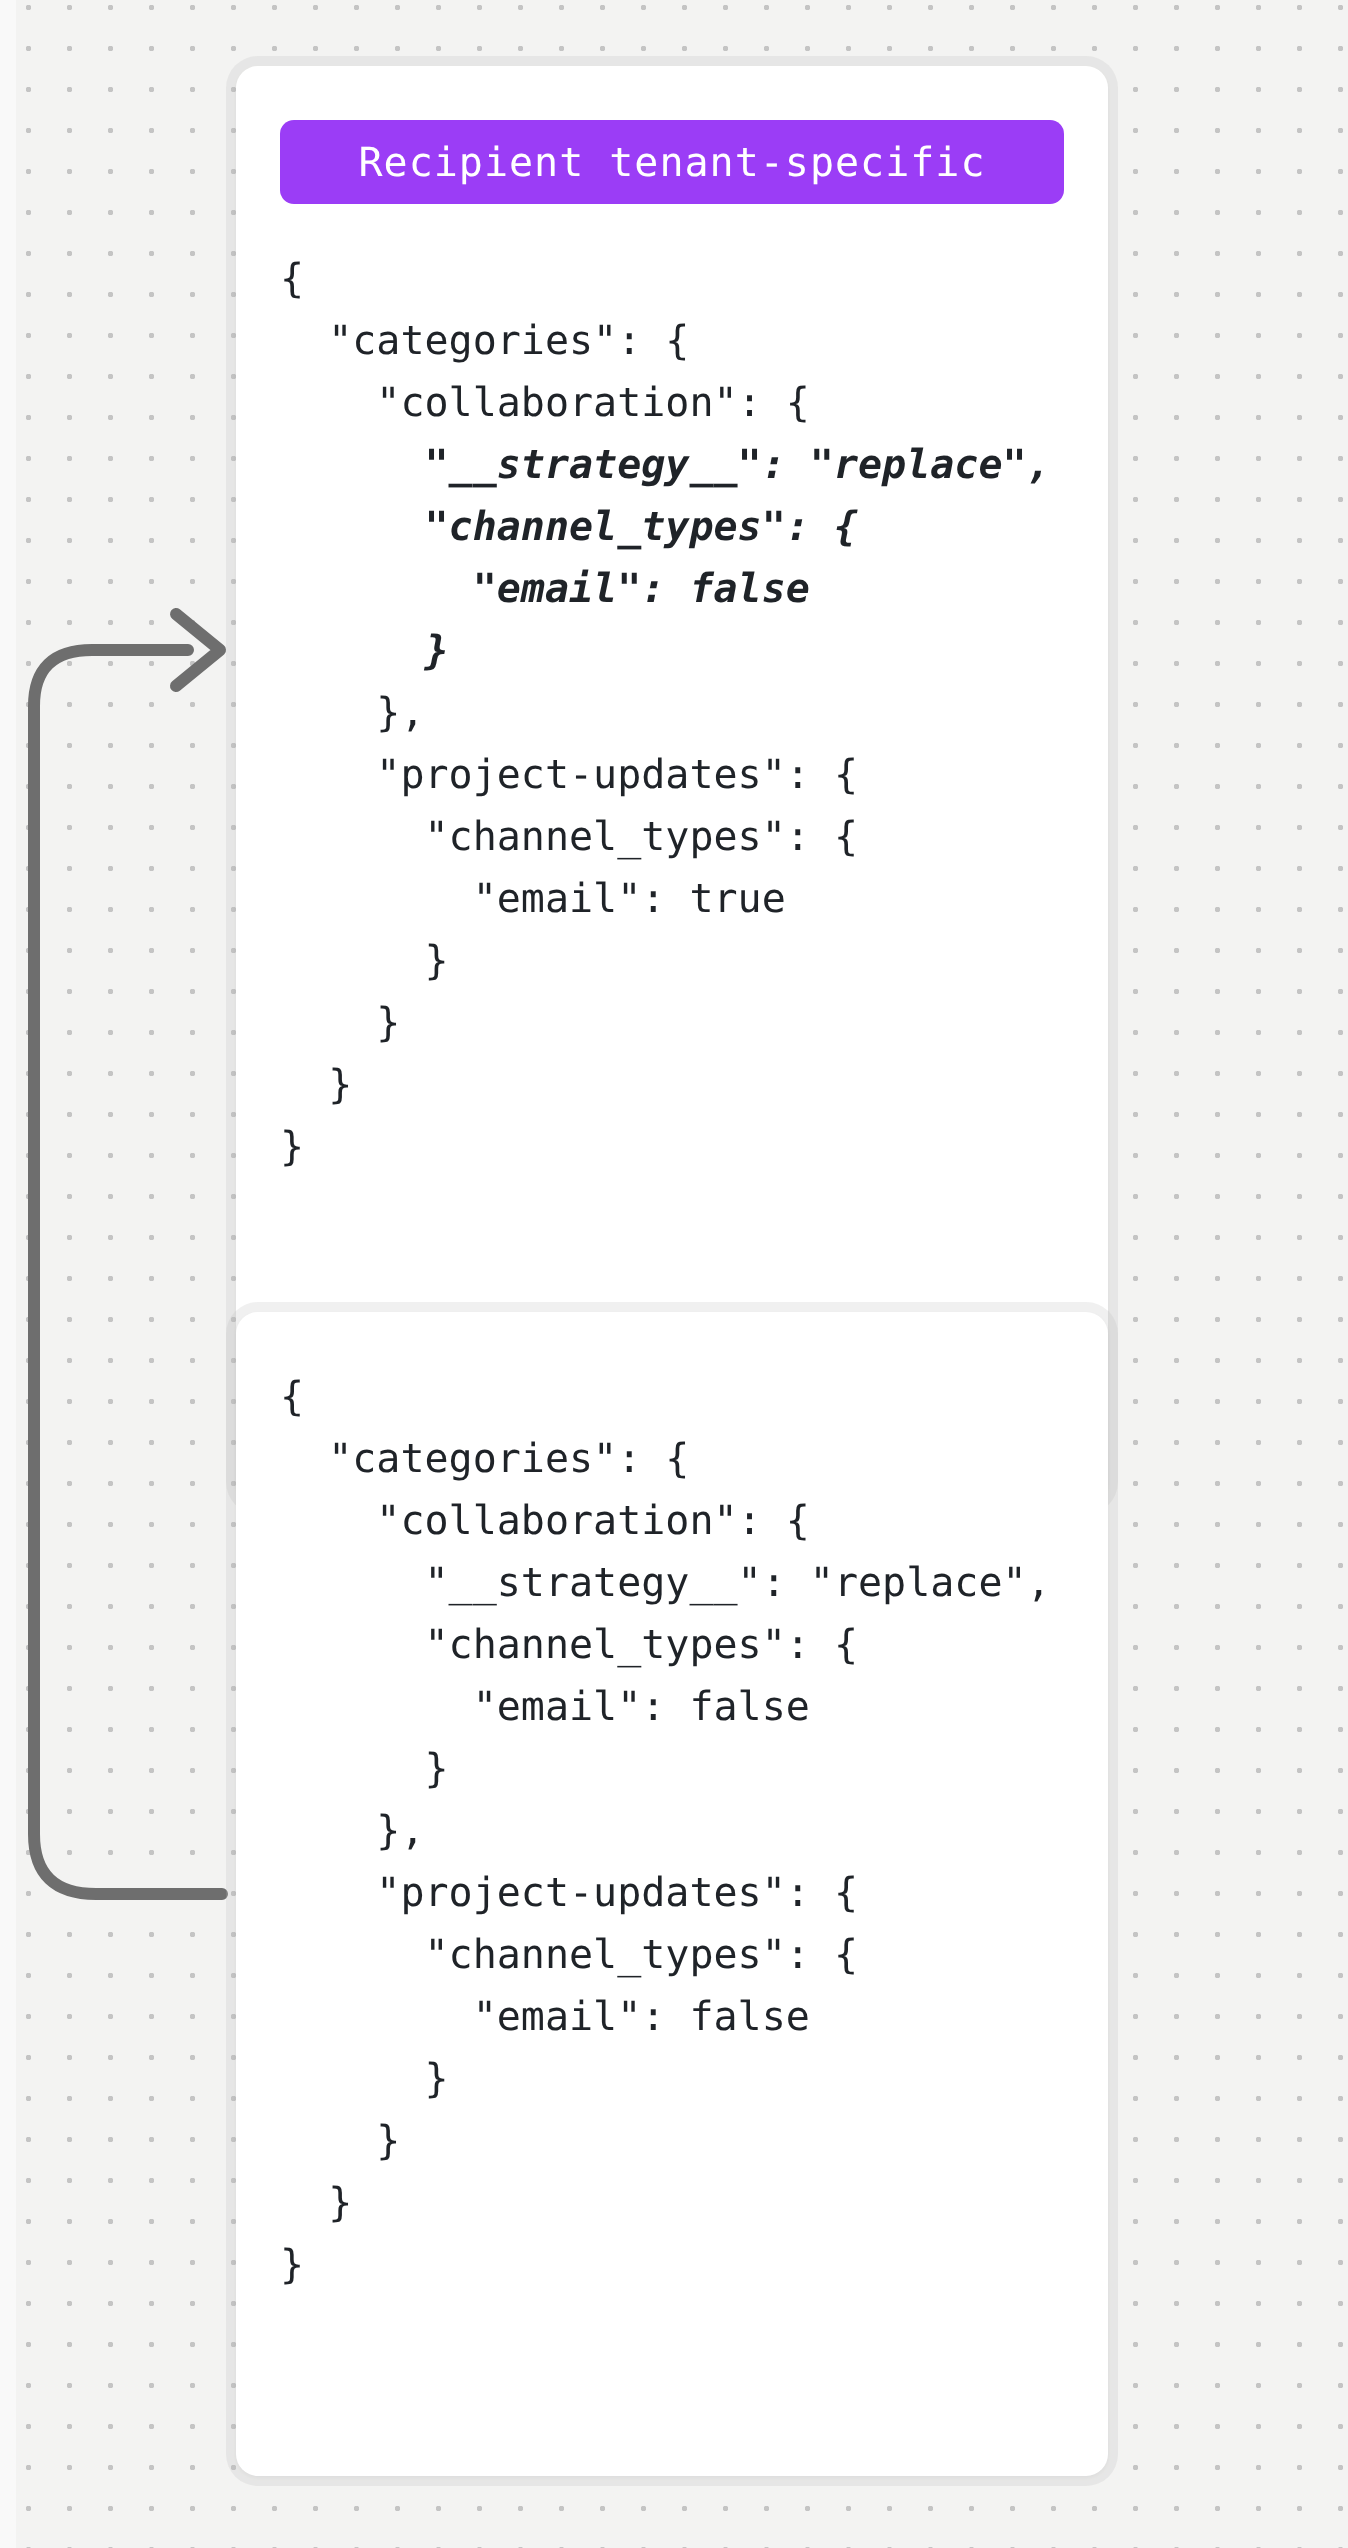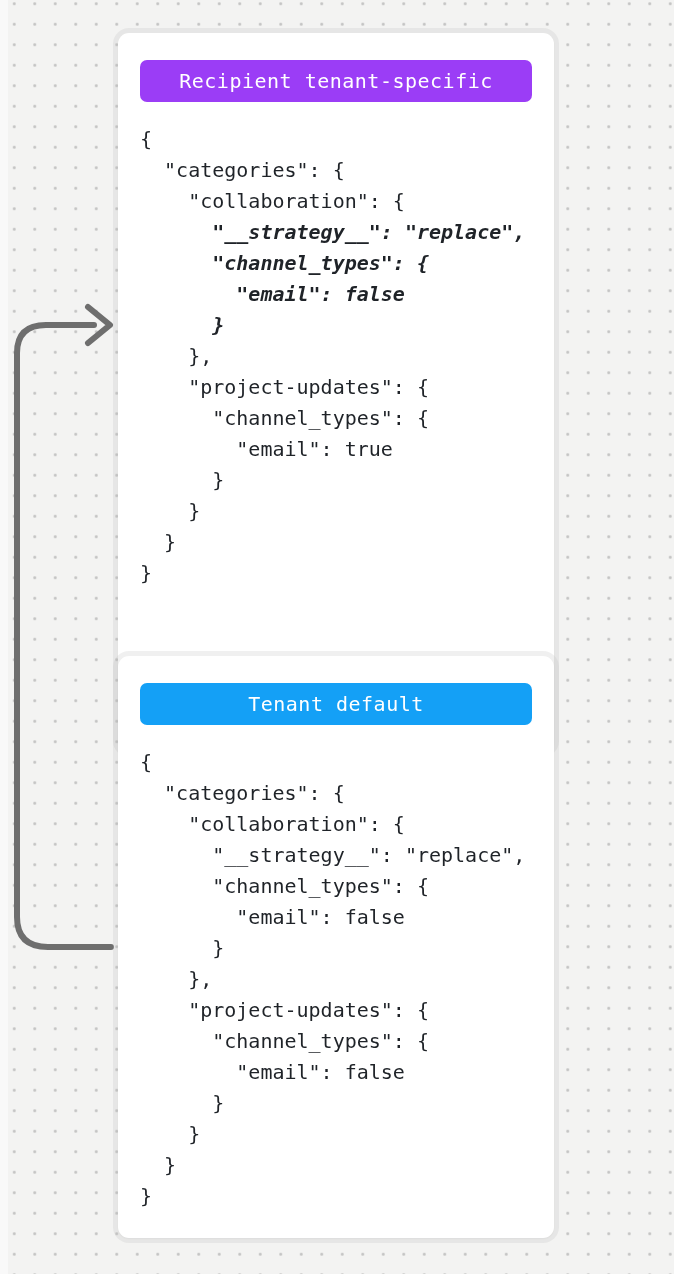--- a/index.html
+++ b/index.html
@@ -83,21 +83,20 @@
     <div class="code-line">      "channel_types": {</div>
     <div class="code-line">        "email": true</div>
     <div class="code-line">      }</div>
     <div class="code-line">    }</div>
     <div class="code-line">  }</div>
     <div class="code-line">}</div>
   </div>
 </div>
 
 <div class="card bottom">
-  <div class="badge" style="background: rgb(20, 160, 246);">Tenant default</div>
   <div class="code-block">
     <div class="code-line">{</div>
     <div class="code-line">  "categories": {</div>
     <div class="code-line">    "collaboration": {</div>
     <div class="code-line">      "__strategy__": "replace",</div>
     <div class="code-line">      "channel_types": {</div>
     <div class="code-line">        "email": false</div>
     <div class="code-line">      }</div>
     <div class="code-line">    },</div>
     <div class="code-line">    "project-updates": {</div>

